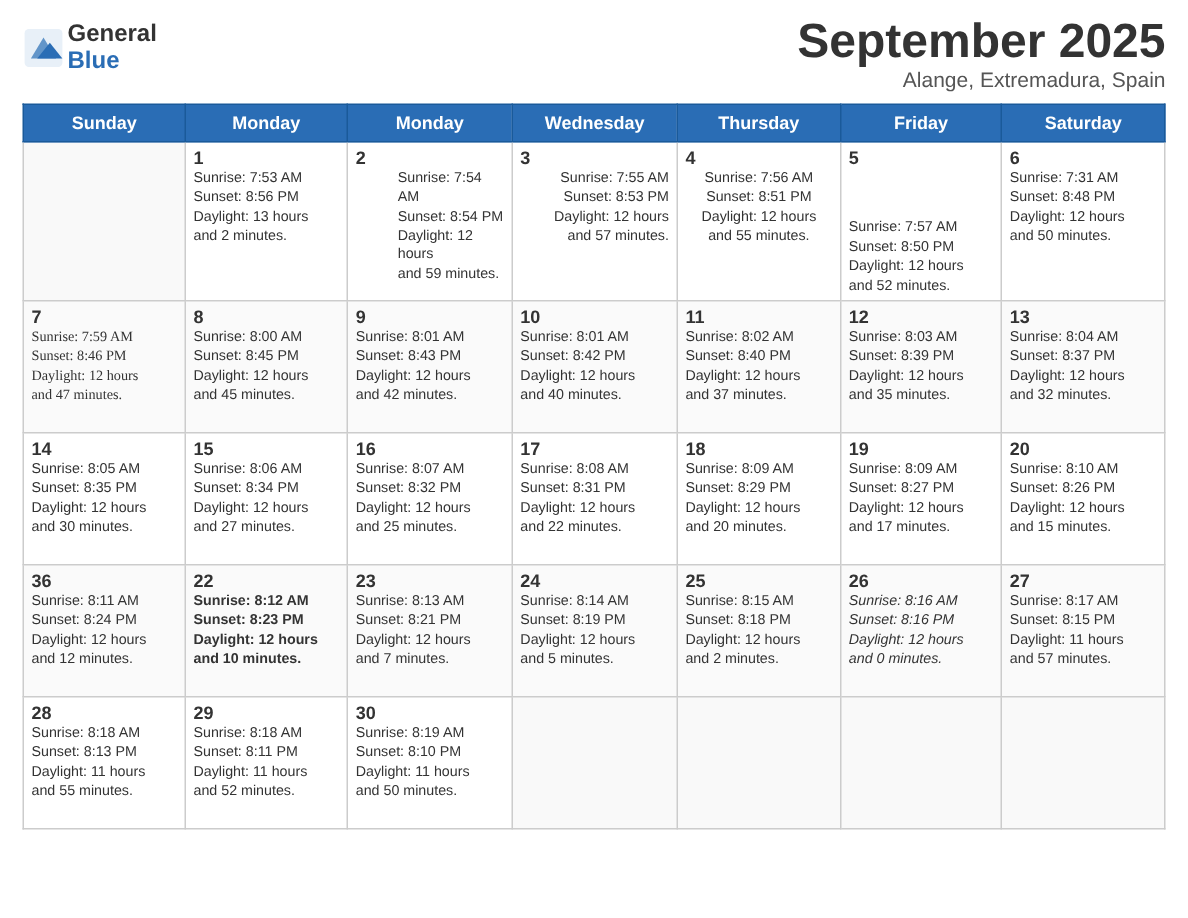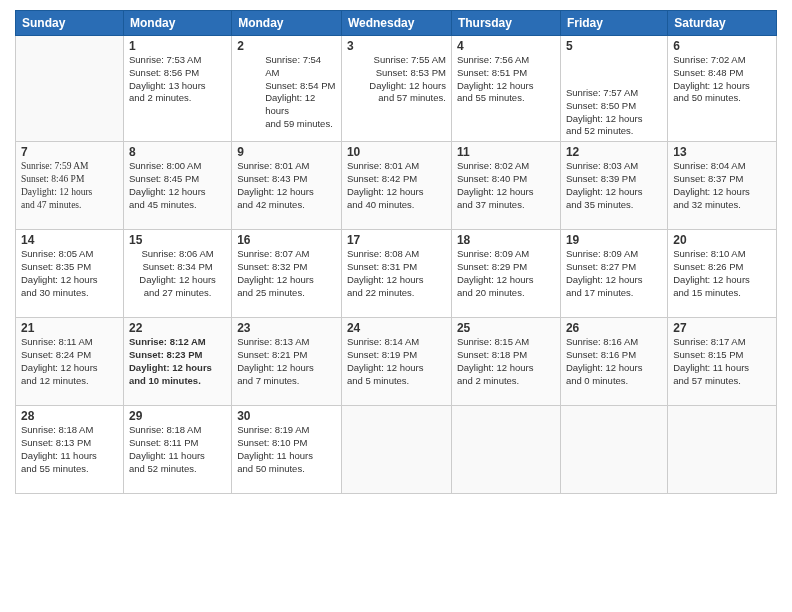--- a/index.html
+++ b/index.html
@@ -61,21 +61,21 @@
       color: #555;
     }
     .calendar {
       width: 100%;
       border-collapse: collapse;
       border: 1px solid #ccc;
     }
     .calendar th {
       background-color: #2a6db5;
       color: #fff;
-      text-align: left;
+      text-align: center;
       padding: 5px 6px;
       font-size: 12px;
       font-weight: bold;
       border: 1px solid #1a5a9a;
     }
     .calendar td {
       vertical-align: top;
       border: 1px solid #ccc;
       padding: 3px 5px;
       width: 113px;
@@ -98,20 +98,37 @@
     .day-info {
       font-size: 9.5px;
       color: #333;
       line-height: 1.35;
     }
   </style>
 </head>
 <body>
 
 <div class="page">
+  <div class="header">
+    <div class="logo">
+      <svg class="logo-icon" viewBox="0 0 40 40">
+        <rect x="2" y="2" width="36" height="36" rx="4" fill="#e8f0f8"></rect>
+        <polygon points="8,30 20,10 32,30" fill="#2a6db5" opacity="0.7"></polygon>
+        <polygon points="14,30 26,15 38,30" fill="#2a6db5"></polygon>
+      </svg>
+      <div class="logo-text">
+        <span class="logo-general">General</span>
+        <span class="logo-blue">Blue</span>
+      </div>
+    </div>
+    <div class="title-block">
+      <div class="month-title">September 2025</div>
+      <div class="location">Alange, Extremadura, Spain</div>
+    </div>
+  </div>
 
   <table class="calendar">
     <thead>
       <tr>
       <th>Sunday</th>
           <th>Monday</th>
           <th>Monday</th>
           <th>Wednesday</th>
           <th>Thursday</th>
           <th>Friday</th>
@@ -137,35 +154,35 @@
           </td>
           <td>
             <span class="day-number">3</span>
             <div class="day-info" style="white-space: pre-line; text-align: right;">Sunrise: 7:55 AM
 Sunset: 8:53 PM
 Daylight: 12 hours
 and 57 minutes.</div>
           </td>
           <td>
             <span class="day-number">4</span>
-            <div class="day-info" style="white-space: pre-line;">Sunrise: 7:56 AM
+            <div class="day-info" style="white-space: pre-line; text-align: center;">Sunrise: 7:56 AM
 Sunset: 8:51 PM
 Daylight: 12 hours
 and 55 minutes.</div>
           </td>
           <td>
             <span class="day-number">5</span>
             <div class="day-info" style="white-space: pre-line; margin-top: 34px;">Sunrise: 7:57 AM
 Sunset: 8:50 PM
 Daylight: 12 hours
 and 52 minutes.</div>
           </td>
           <td>
             <span class="day-number">6</span>
-            <div class="day-info" style="white-space: pre-line;">Sunrise: 7:02 AM
+            <div class="day-info" style="white-space: pre-line;">Sunrise: 7:31 AM
 Sunset: 8:48 PM
 Daylight: 12 hours
 and 50 minutes.</div>
           </td>
         </tr>
         <tr>
           <td>
             <span class="day-number">7</span>
             <div class="day-info" style="white-space: pre-line; font-family: Liberation Serif, serif;">Sunrise: 7:59 AM
 Sunset: 8:46 PM
@@ -218,21 +235,21 @@
         <tr>
           <td>
             <span class="day-number">14</span>
             <div class="day-info" style="white-space: pre-line;">Sunrise: 8:05 AM
 Sunset: 8:35 PM
 Daylight: 12 hours
 and 30 minutes.</div>
           </td>
           <td>
             <span class="day-number">15</span>
-            <div class="day-info" style="white-space: pre-line; text-align: center;">Sunrise: 8:06 AM
+            <div class="day-info" style="white-space: pre-line;">Sunrise: 8:06 AM
 Sunset: 8:34 PM
 Daylight: 12 hours
 and 27 minutes.</div>
           </td>
           <td>
             <span class="day-number">16</span>
             <div class="day-info" style="white-space: pre-line;">Sunrise: 8:07 AM
 Sunset: 8:32 PM
 Daylight: 12 hours
 and 25 minutes.</div>
@@ -261,21 +278,21 @@
           <td>
             <span class="day-number">20</span>
             <div class="day-info" style="white-space: pre-line;">Sunrise: 8:10 AM
 Sunset: 8:26 PM
 Daylight: 12 hours
 and 15 minutes.</div>
           </td>
         </tr>
         <tr>
           <td>
-            <span class="day-number">21</span>
+            <span class="day-number">36</span>
             <div class="day-info" style="white-space: pre-line;">Sunrise: 8:11 AM
 Sunset: 8:24 PM
 Daylight: 12 hours
 and 12 minutes.</div>
           </td>
           <td>
             <span class="day-number">22</span>
             <div class="day-info" style="white-space: pre-line; font-weight: bold;">Sunrise: 8:12 AM
 Sunset: 8:23 PM
 Daylight: 12 hours
@@ -297,21 +314,21 @@
           </td>
           <td>
             <span class="day-number">25</span>
             <div class="day-info" style="white-space: pre-line;">Sunrise: 8:15 AM
 Sunset: 8:18 PM
 Daylight: 12 hours
 and 2 minutes.</div>
           </td>
           <td>
             <span class="day-number">26</span>
-            <div class="day-info" style="white-space: pre-line;">Sunrise: 8:16 AM
+            <div class="day-info" style="white-space: pre-line; font-style: italic;">Sunrise: 8:16 AM
 Sunset: 8:16 PM
 Daylight: 12 hours
 and 0 minutes.</div>
           </td>
           <td>
             <span class="day-number">27</span>
             <div class="day-info" style="white-space: pre-line;">Sunrise: 8:17 AM
 Sunset: 8:15 PM
 Daylight: 11 hours
 and 57 minutes.</div>

